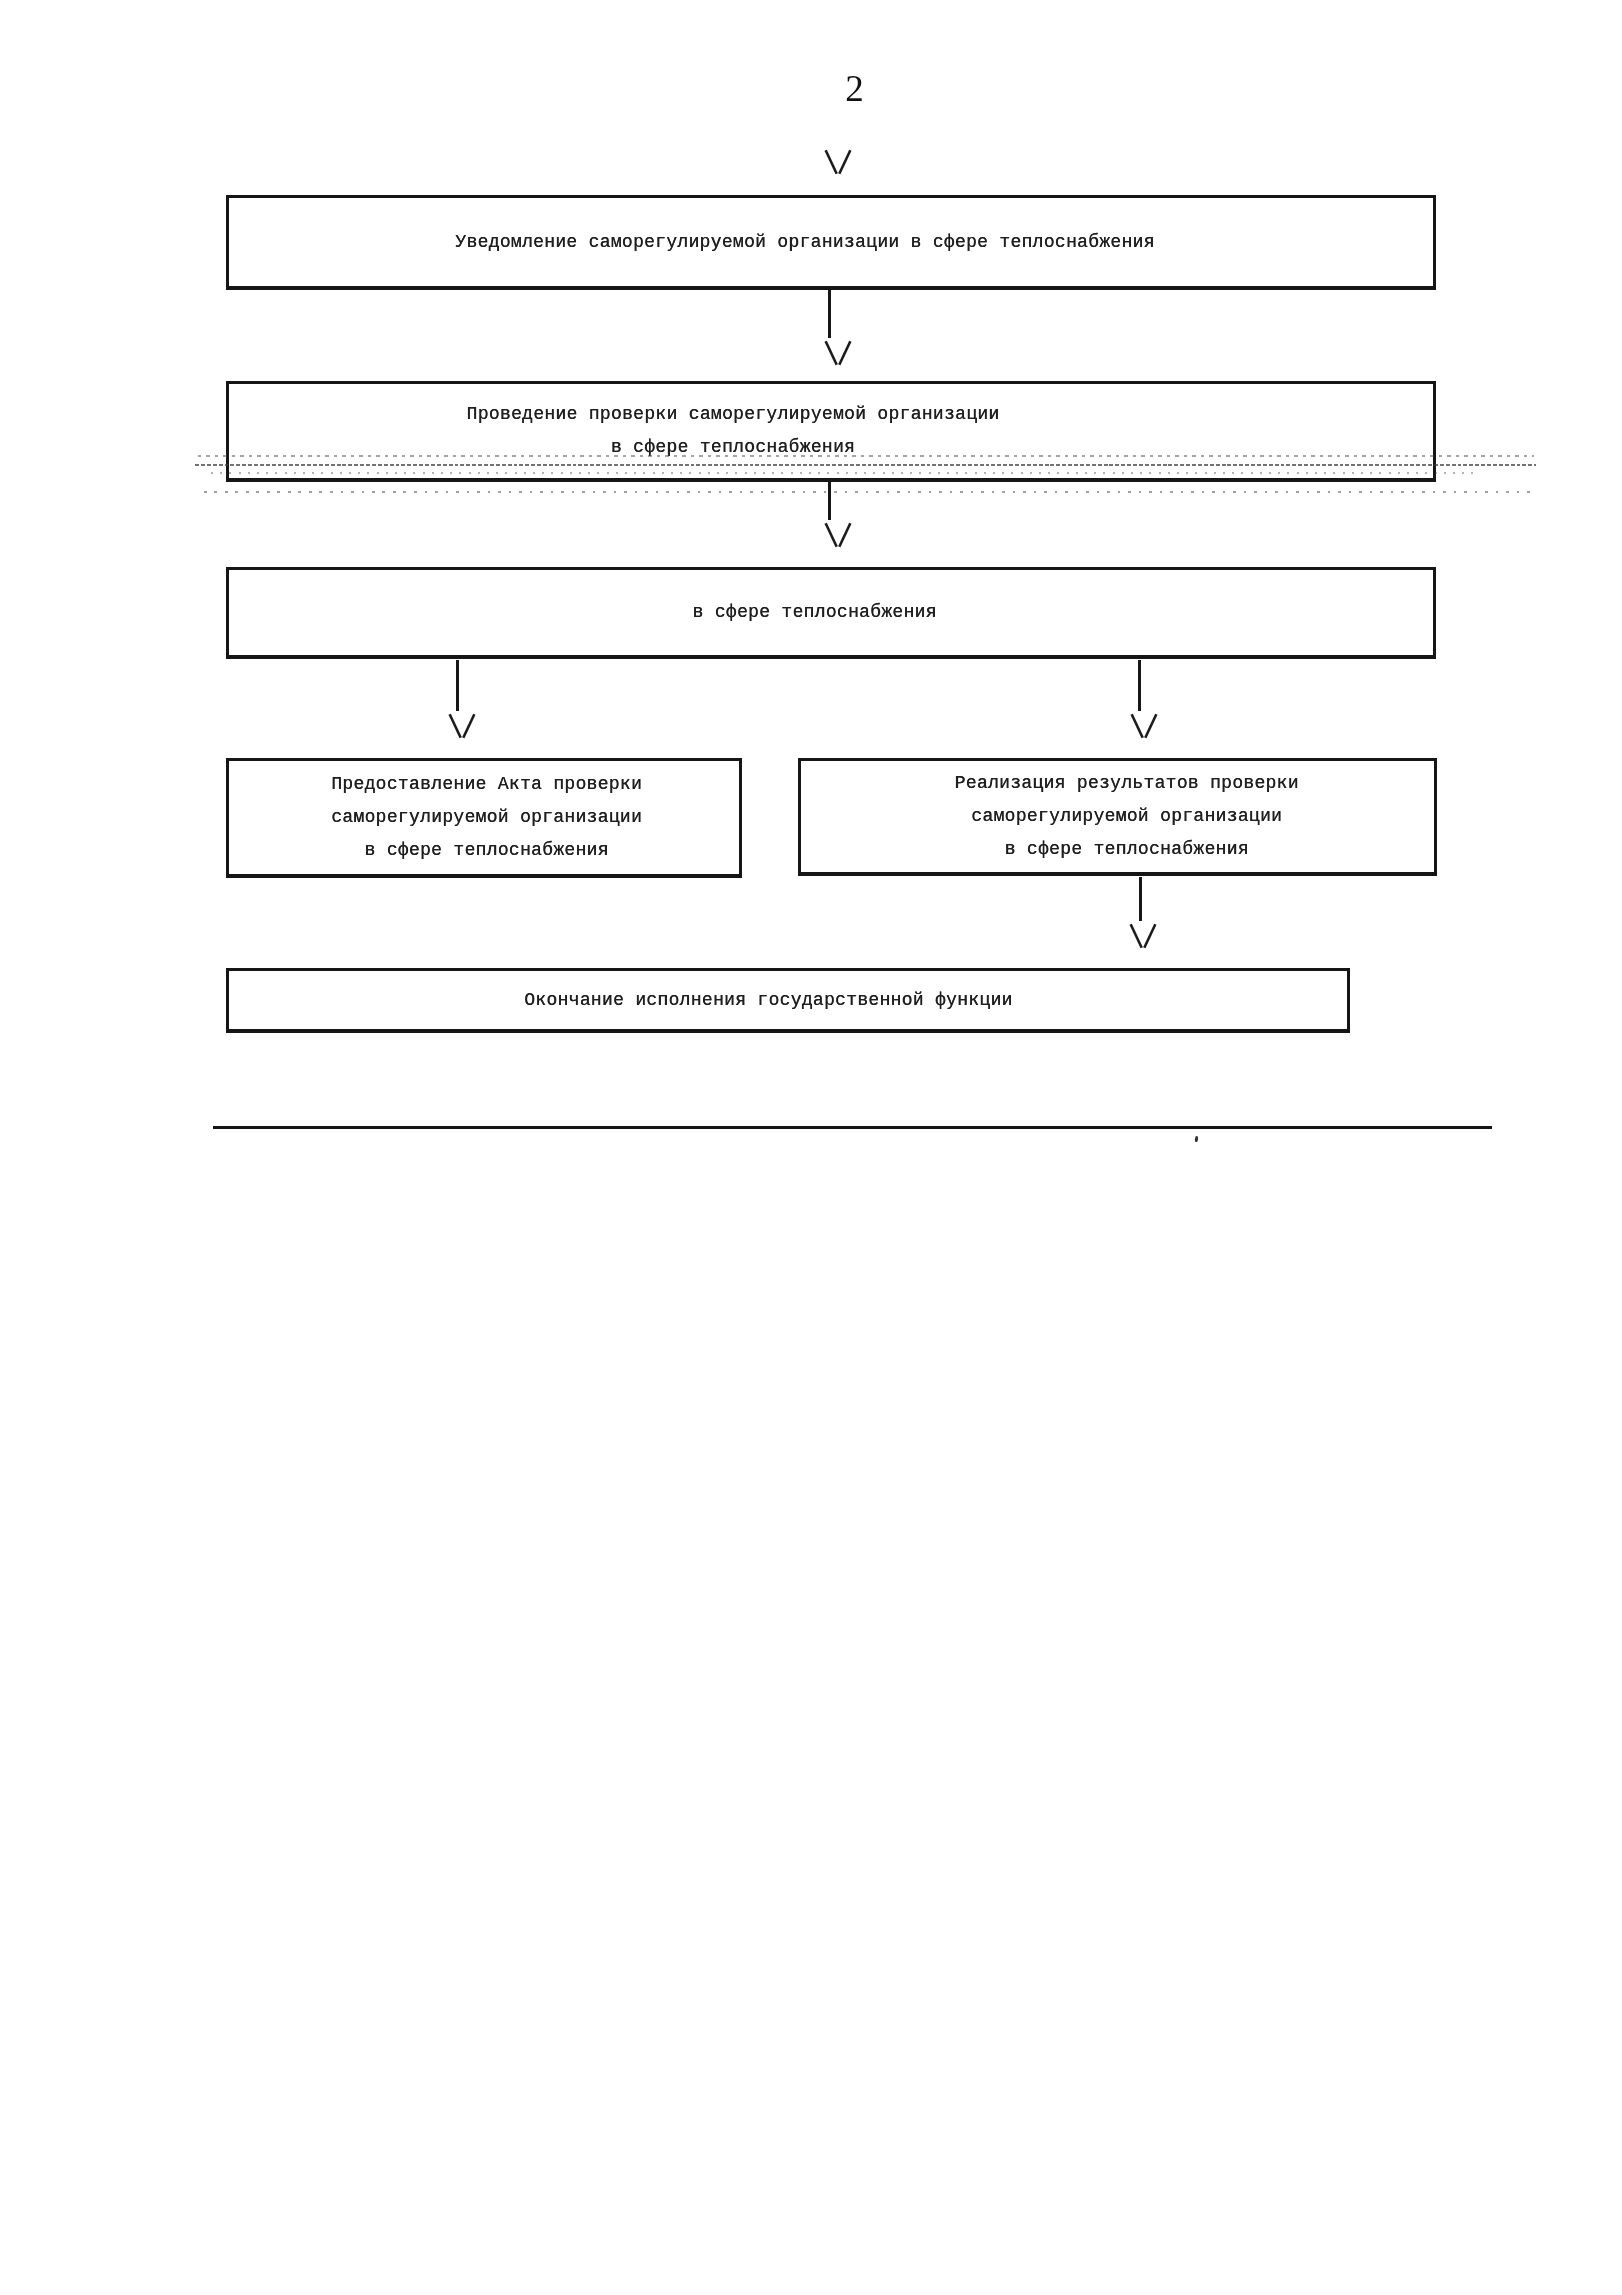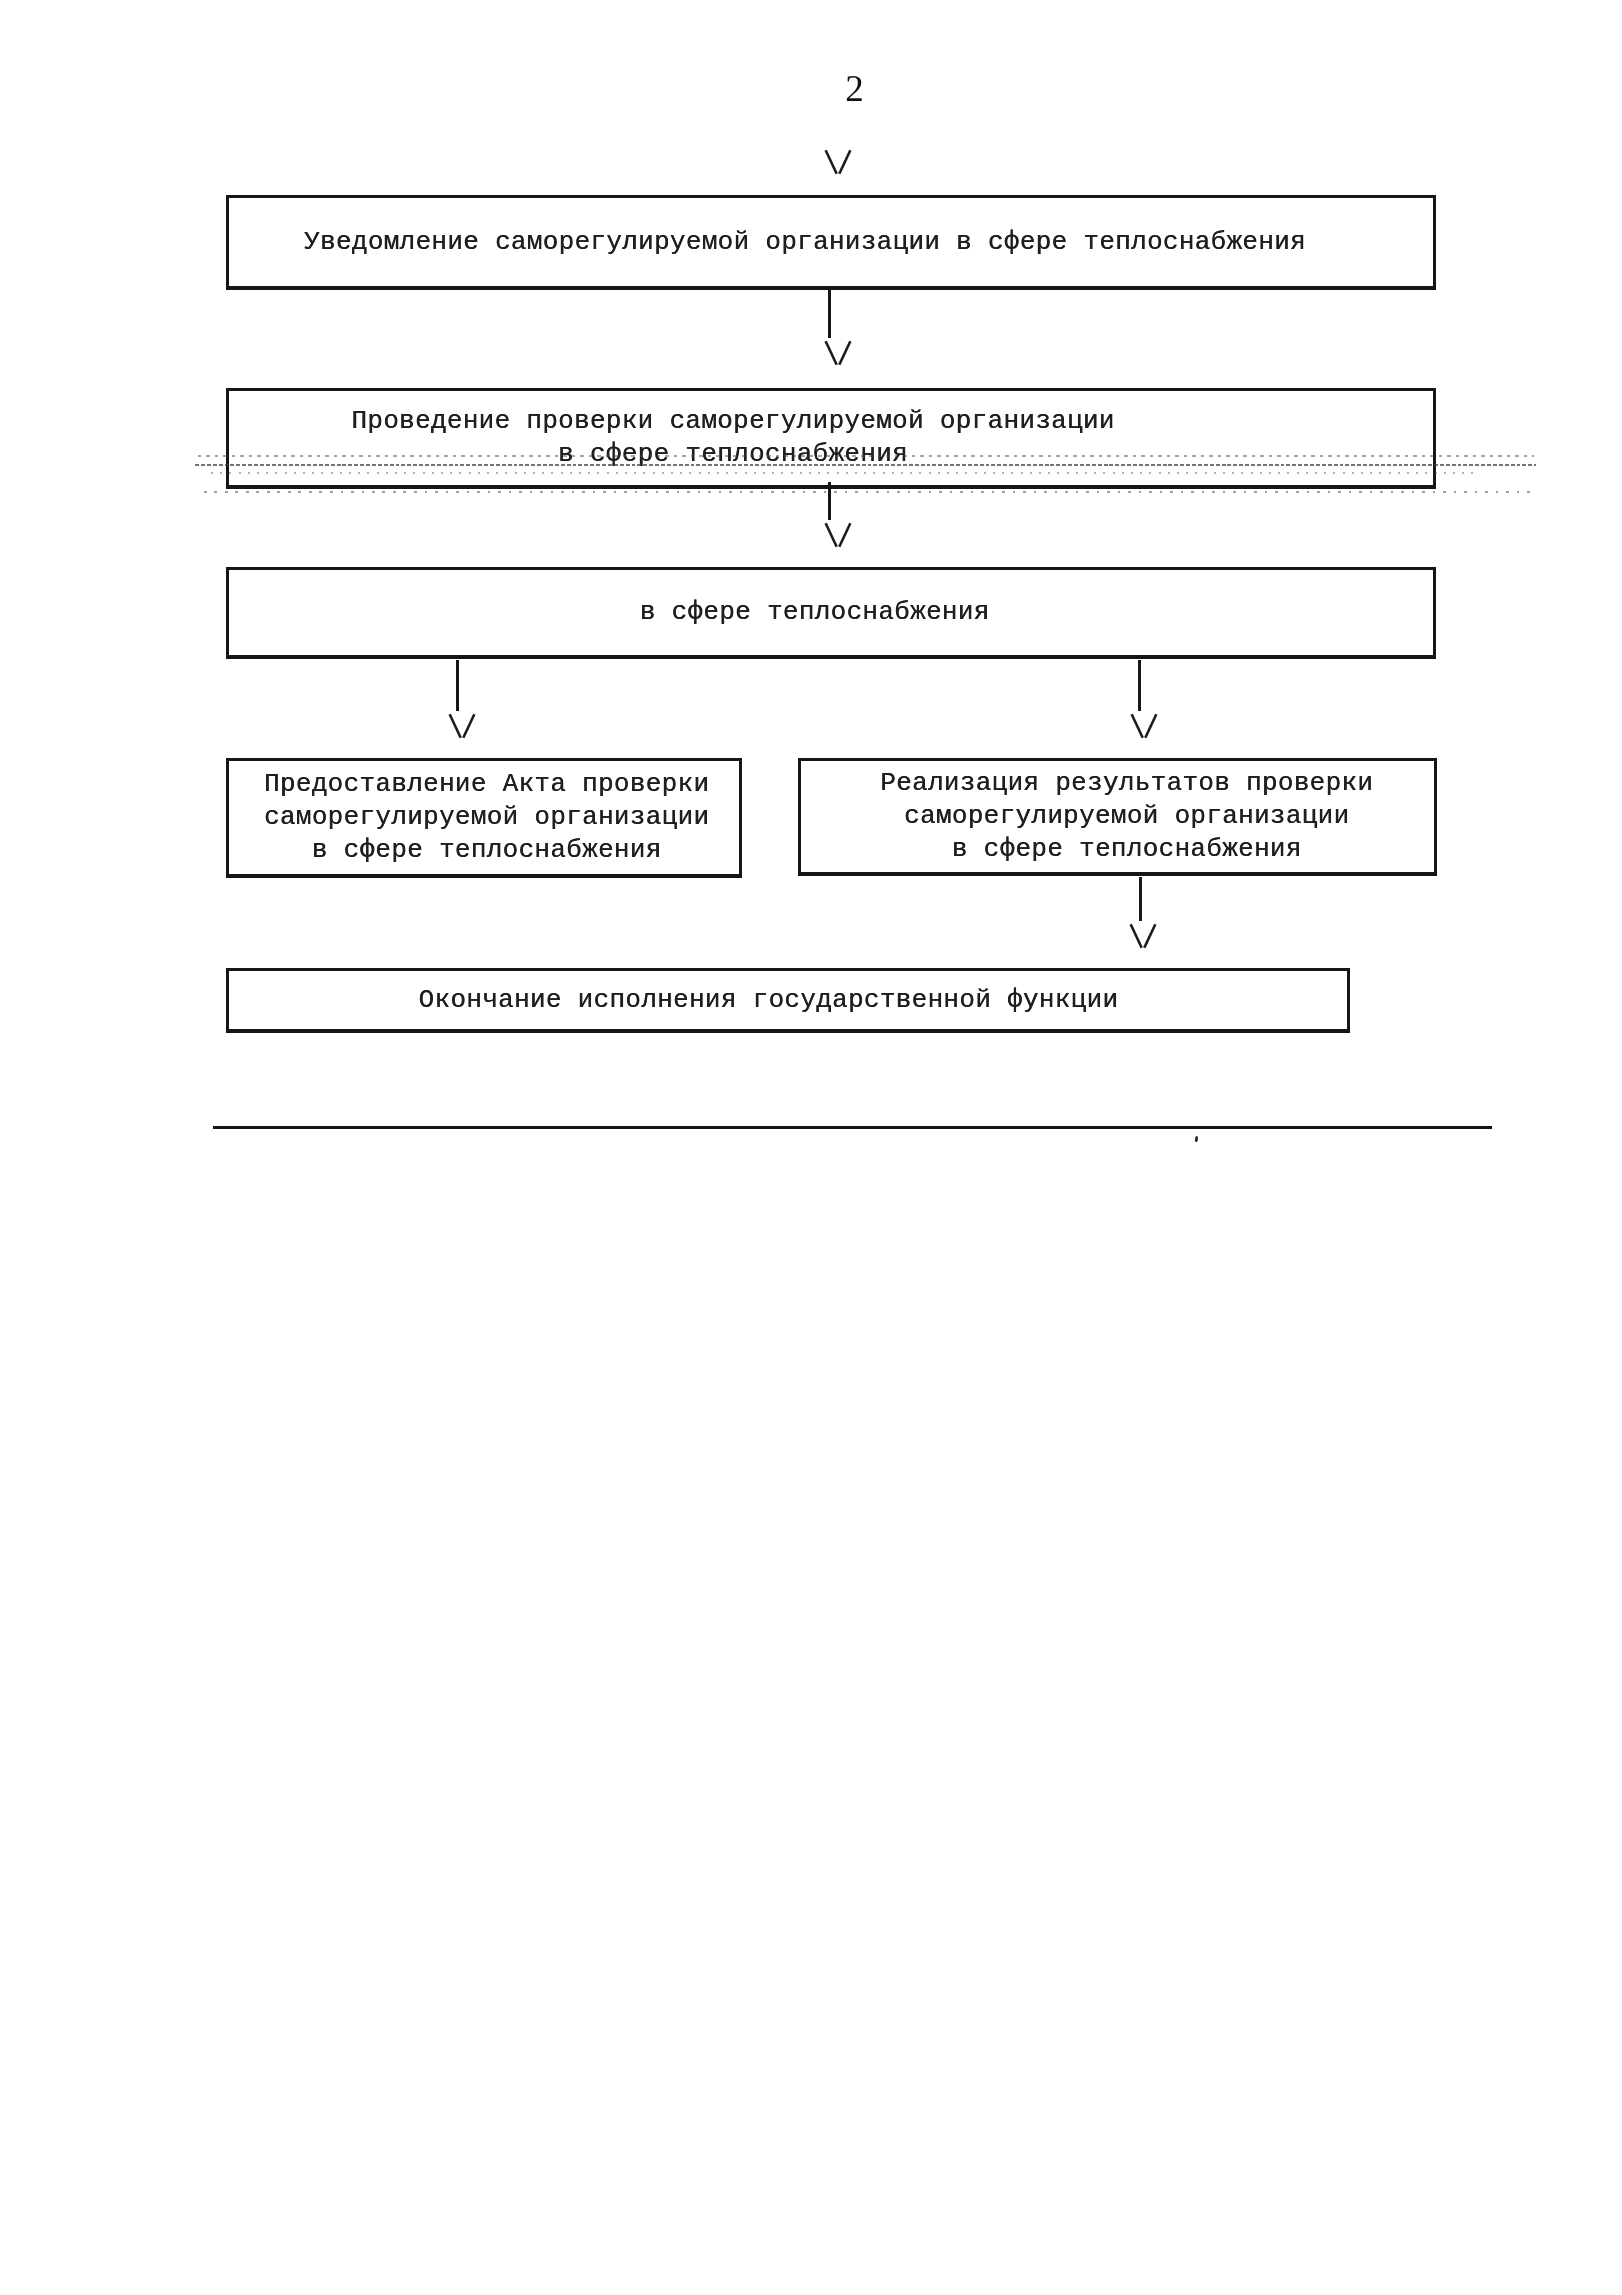--- a/index.html
+++ b/index.html
@@ -29,30 +29,30 @@
     position:absolute;
     border:3.3px solid #161616;
     border-top-width:3.9px;
     border-bottom-width:4.6px;
     background:transparent;
     display:flex;flex-direction:column;justify-content:center;align-items:center;
     text-align:center;
   }
   .flow-node .line{
     display:block;
-    font-size:26px;
+    font-size:18px;
     line-height:33px;
     letter-spacing:0.3px;
     white-space:nowrap;
     color:#1f1f1f;
     text-shadow:0.3px 0 0 currentColor;
   }
   .node-1{left:226px;top:195px;width:1210px;height:95px;}
   .node-1 .text-block{transform:translateX(-26px);}
-  .node-2{left:226px;top:381px;width:1210px;height:101px;margin-top:7px;}
+  .node-2{left:226px;top:381px;width:1210px;height:101px;}
   .node-2 .text-block{transform:translateX(-98px);}
   .node-3{left:226px;top:567px;width:1210px;height:92px;}
   .node-3 .text-block{transform:translateX(-16.4px);}
   .node-4{left:226px;top:758px;width:516px;height:120px;}
   .node-4 .text-block{transform:translateX(2.6px);}
   .node-5{left:798px;top:758px;width:639px;height:118px;}
   .node-5 .text-block{transform:translateX(9.2px);}
   .node-6{left:226px;top:968px;width:1124px;height:65px;}
   .node-6 .text-block{transform:translateX(-19.6px);}
   .text-block{display:block;}

